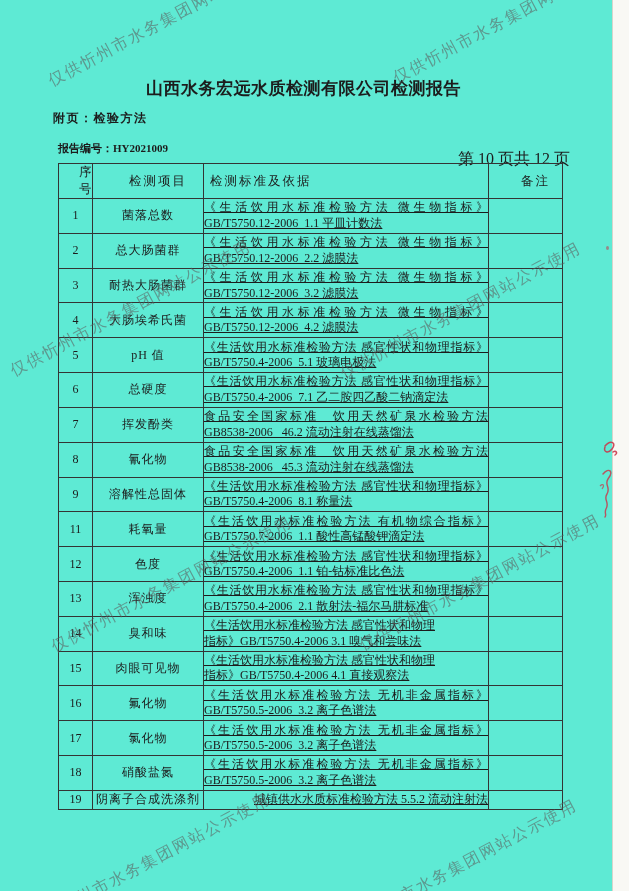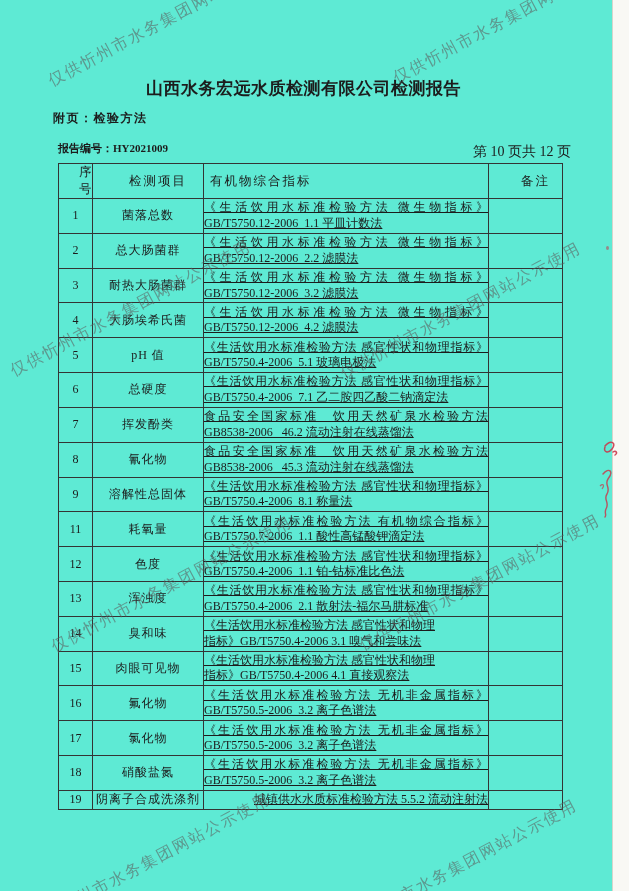--- a/index.html
+++ b/index.html
@@ -8,21 +8,21 @@
     background:#5eead4;overflow:hidden;
     font-family:"Liberation Serif","DejaVu Serif",serif;color:#1c1c1c;
   }
   .scan-strip{position:absolute;top:0;right:0;width:16px;height:100%;background:#f9f8f4;border-left:1px solid #d8d4cb;}
   .doc-title{
     position:absolute;top:77px;left:0;right:22px;text-align:center;
     font-size:17px;font-weight:bold;letter-spacing:0.5px;
   }
   .appendix{position:absolute;left:53px;top:110px;font-size:12px;font-weight:bold;letter-spacing:1.5px;}
   .report-no{position:absolute;left:58px;top:141px;font-size:11px;font-weight:bold;}
-  .page-ind{position:absolute;left:458px;top:143px;font-size:14px;margin-left:15px;}
+  .page-ind{position:absolute;left:458px;top:149px;font-size:16px;}
   table.methods{
     position:absolute;left:58px;top:163px;width:504px;height:647px;
     border-collapse:collapse;table-layout:fixed;font-size:12px;
   }
   table.methods th,table.methods td{border:1px solid #343434;padding:0;vertical-align:middle;}
   table.methods th{font-weight:normal;font-size:12.5px;height:21px;letter-spacing:2px;text-align:center;padding-left:20px;}
   table.methods th.col-std{text-align:left;padding-left:6px;}
   tbody tr{height:33px;}
   tbody tr.single-row{height:16px;}
   td.c-no{text-align:center;}
@@ -57,21 +57,21 @@
     <colgroup>
       <col style="width:34px">
         <col style="width:111px">
         <col style="width:285px">
         <col style="width:74px">
     </colgroup>
     <thead>
         <tr>
           <th class="col-no">序号</th>
           <th class="col-item">检测项目</th>
-          <th class="col-std">有机物综合指标</th>
+          <th class="col-std">检测标准及依据</th>
           <th class="col-remark">备注</th>
         </tr>
       </thead>
     <tbody>
         <tr>
           <td class="c-no">1</td>
           <td class="c-item">菌落总数</td>
           <td class="c-std">
             <span class="std1 just">《生活饮用水标准检验方法 微生物指标》</span>
             <span class="std2">GB/T5750.12-2006  1.1 平皿计数法</span>

